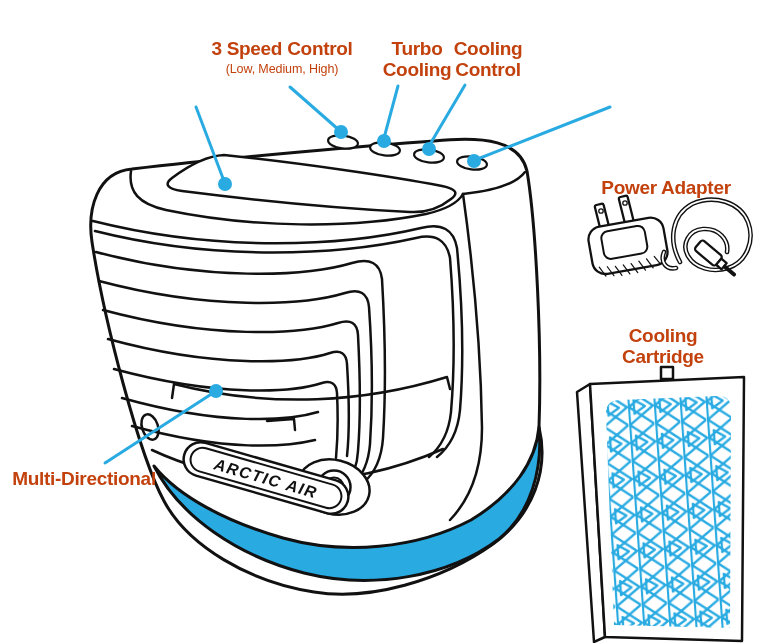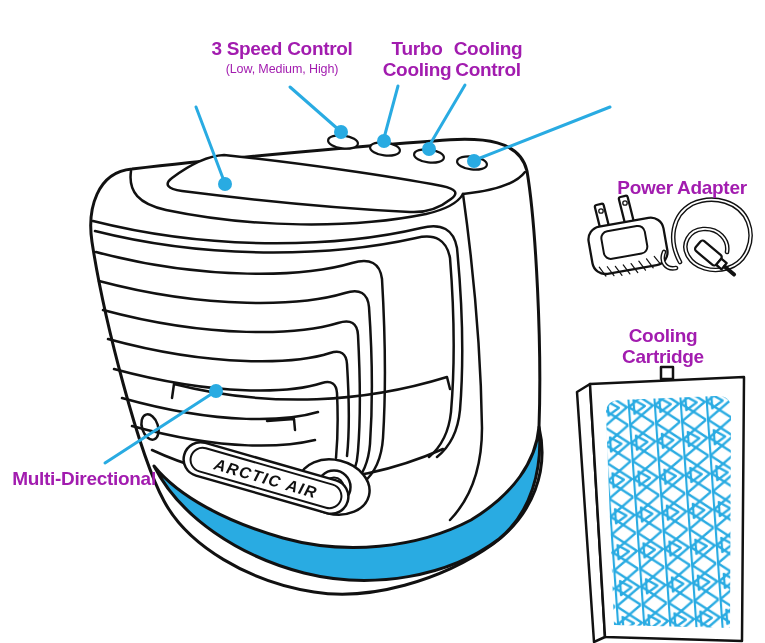--- a/index.html
+++ b/index.html
@@ -4,21 +4,21 @@
 <style>
   html,body{margin:0;padding:0;background:#ffffff;}
   .stage{
     position:relative;width:765px;height:643px;background:#ffffff;overflow:hidden;
     font-family:"Liberation Sans", sans-serif;color:#111111;
   }
   .art{position:absolute;left:0;top:0;}
   .lbl{
     position:absolute;transform:translateX(-50%);
     text-align:center;font-size:19px;font-weight:600;line-height:1.13;
-    letter-spacing:-0.3px;white-space:nowrap;color:#a21caf;
+    letter-spacing:-0.3px;white-space:nowrap;color:#c2410c;
   }
   .lbl span{display:block;}
   .lbl .sub{font-size:12.5px;font-weight:400;letter-spacing:-0.1px;margin-top:3px;}
 </style>
 </head>
 <body>
 
 <div class="stage">
 
   <svg class="art" width="765" height="643" viewBox="0 0 765 643">
@@ -163,21 +163,21 @@
     <span>Turbo</span>
     <span>Cooling</span>
   </div>
 
   <div class="lbl" style="left:488px;top:38px;">
     <span>Cooling</span>
     <span>Control</span>
   </div>
 
 
-  <div class="lbl" style="left:682px;top:177px;">
+  <div class="lbl" style="left:666px;top:177px;">
     <span>Power Adapter</span>
   </div>
 
   <div class="lbl" style="left:663px;top:325px;">
     <span>Cooling</span>
     <span>Cartridge</span>
   </div>
 
   <div class="lbl" style="left:84px;top:468px;">
     <span>Multi-Directional</span>

